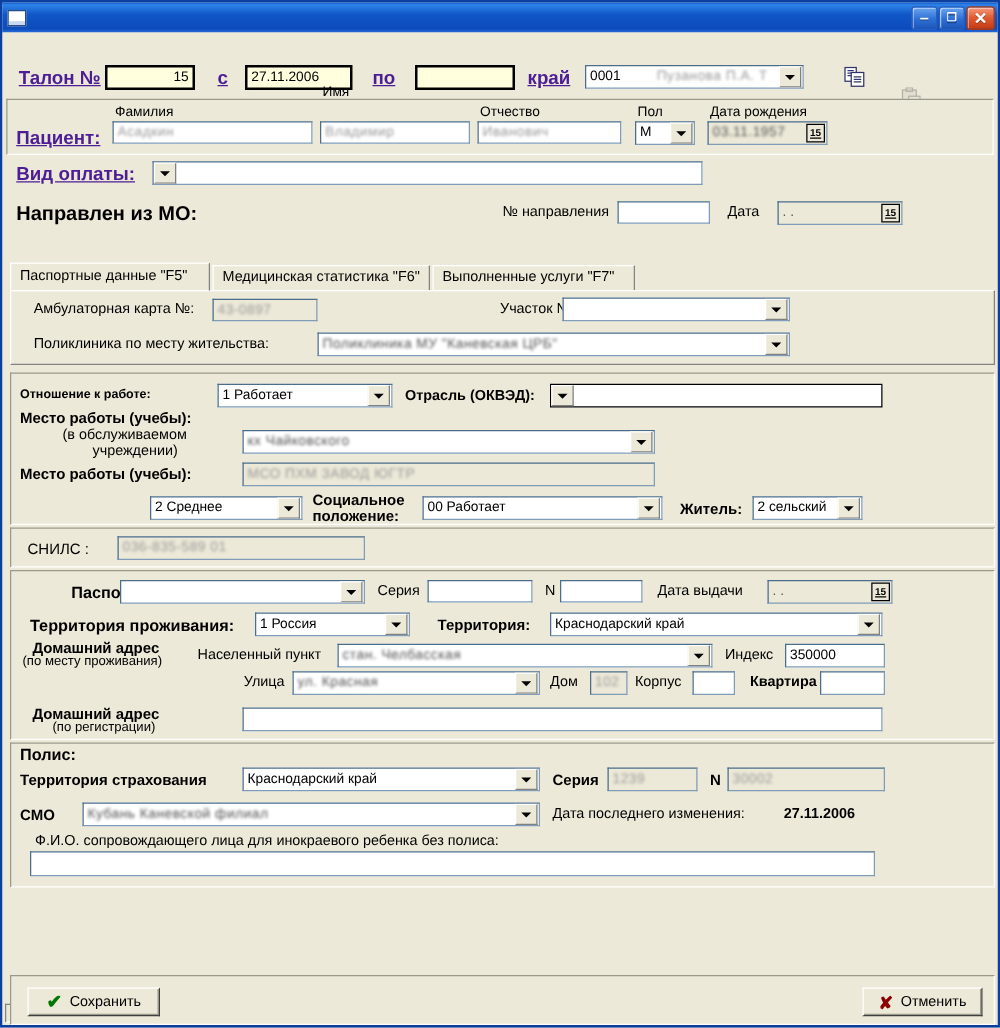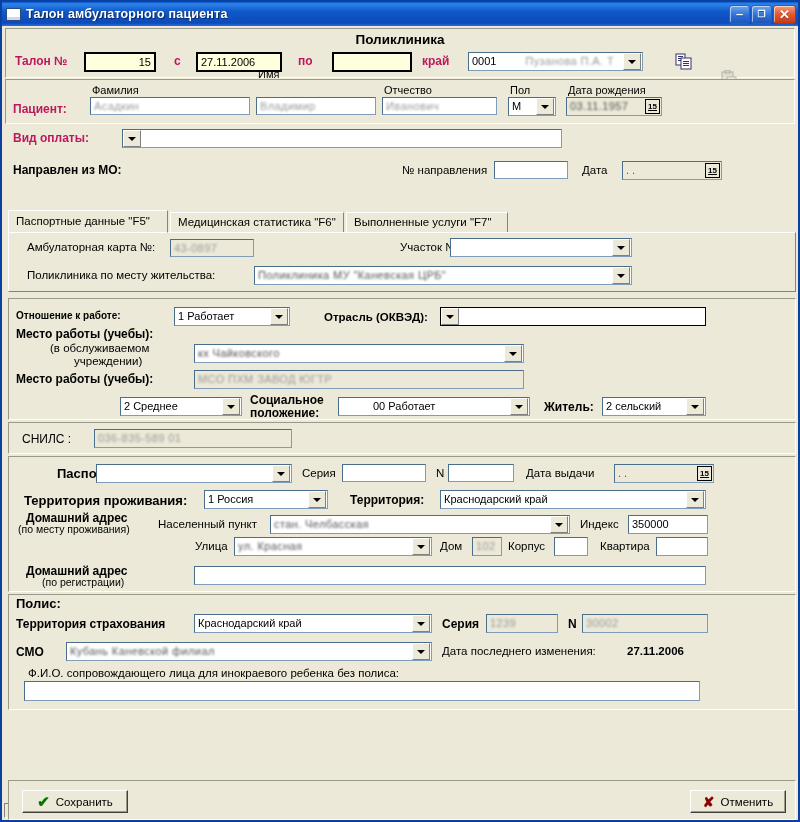--- a/index.html
+++ b/index.html
@@ -50,21 +50,21 @@
     color:#fff;font-size:11px;font-weight:bold;
     display:flex;align-items:center;justify-content:center;
     text-shadow:0 1px 0 rgba(0,0,0,.4);line-height:1;
   }
   .winbtn.min .g{align-items:flex-end;padding-bottom:3px;font-size:13px;}
   .winbtn.max .g{font-size:9px;}
   .winbtn.close .g{font-size:13px;}
   
   .lbl{color:#000;white-space:nowrap;}
   .lbl-b{font-weight:bold;color:#000;white-space:nowrap;}
-  .lbl-blue{font-weight:bold;color:#be185d;white-space:nowrap;font-size:12px;}
+  .lbl-blue{font-weight:bold;color:#4c1d95;white-space:nowrap;font-size:15px;text-decoration:underline;}
   .fld{
     box-sizing:border-box;height:18px;background:#fff;
     border:1px solid #7f9db9;border-top-color:#4a6d8c;border-left-color:#4a6d8c;
     font-family:"Liberation Sans",sans-serif;font-size:11px;
     padding:1px 3px;line-height:14px;color:#000;overflow:hidden;white-space:nowrap;
   }
   .fld.ro{background:#ece9d8;color:#555;}
   .fld.yellow{background:#ffffdd;border:2px solid #000;height:20px;line-height:14px;}
   .fld.num{text-align:right;}
   .combo{
@@ -175,38 +175,34 @@
     width:18px;height:17px;position:relative;
   }
 </style>
 </head>
 <body>
 
 <div class="window">
 
   <div class="titlebar">
     <div class="ico"></div>
-    <div class="ttl">Талон амбулаторного пациента</div>
     <div class="spacer"></div>
     <div class="winbtn min">
       <span class="g">–</span>
     </div>
     <div class="winbtn max">
       <span class="g">❐</span>
     </div>
     <div class="winbtn close">
       <span class="g">✕</span>
     </div>
   </div>
 
   <div class="page">
 
-    <div class="topband">
-      <div class="poli">Поликлиника</div>
-    </div>
 
     <div class="abs lbl-blue" style="left:13px;top:28px;">Талон №</div>
     <div class="abs fld yellow num" style="left:82px;top:26px;width:72px;">15</div>
     <div class="abs lbl-blue" style="left:172px;top:28px;">с</div>
     <div class="abs fld yellow" style="left:194px;top:26px;width:86px;">27.11.2006</div>
     <div class="abs lbl-blue" style="left:296px;top:28px;">по</div>
     <div class="abs fld yellow" style="left:330px;top:26px;width:80px;"></div>
     <div class="abs lbl-blue" style="left:420px;top:28px;">край</div>
     <div class="abs combo" style="left:466px;top:26px;width:175px;">
       <span class="txt">0001</span>
@@ -262,21 +258,21 @@
     <div class="abs dateent" style="left:564px;top:71px;width:96px;">
       <span class="txt blur">03.11.1957</span>
       <span class="calbtn">15</span>
     </div>
 
     <div class="abs lbl-blue" style="left:11px;top:105px;">Вид оплаты:</div>
     <div class="abs combo" style="left:120px;top:103px;width:440px;">
       <span class="arr"></span>
     </div>
 
-    <div class="abs lbl-b" style="left:11px;top:137px;font-size:12px;">Направлен из МО:</div>
+    <div class="abs lbl-b" style="left:11px;top:137px;font-size:16px;">Направлен из МО:</div>
     <div class="abs lbl" style="left:400px;top:138px;font-size:11.5px;">№ направления</div>
     <div class="abs fld" style="left:492px;top:135px;width:74px;"></div>
     <div class="abs lbl" style="left:580px;top:138px;font-size:11.5px;">Дата</div>
     <div class="abs dateent" style="left:620px;top:135px;width:100px;">
       <span class="txt">. .</span>
       <span class="calbtn">15</span>
     </div>
 
     <div class="tabstrip">
       <div class="tab active" style="left:0;width:160px;">
@@ -302,21 +298,21 @@
     </div>
     <div class="abs lbl" style="left:25px;top:243px;font-size:11.5px;">Поликлиника по месту жительства:</div>
     <div class="abs combo ro" style="left:252px;top:240px;width:378px;">
       <span class="txt blur">Поликлиника МУ "Каневская ЦРБ"</span>
       <span class="arr"></span>
     </div>
 
     <div class="panel" style="left:6px;top:272px;width:788px;height:122px;"></div>
 
     <div class="abs lbl-b" style="left:14px;top:284px;font-size:10px;">Отношение к работе:</div>
-    <div class="abs combo" style="left:172px;top:281px;width:116px;">
+    <div class="abs combo" style="left:172px;top:281px;width:140px;">
       <span class="txt">1  Работает</span>
       <span class="arr"></span>
     </div>
     <div class="abs lbl-b" style="left:322px;top:285px;font-size:11.5px;">Отрасль (ОКВЭД):</div>
     <div class="abs combo focused" style="left:438px;top:281px;width:266px;">
       <span class="arr"></span>
     </div>
 
     <div class="abs lbl-b" style="left:14px;top:301px;font-size:12px;">Место работы (учебы):</div>
     <div class="abs lbl" style="left:48px;top:316px;font-size:11.5px;">(в обслуживаемом</div>
@@ -331,26 +327,26 @@
       <span class="blur">МСО ПХМ ЗАВОД ЮГТР</span>
     </div>
 
     <div class="abs lbl-b" style="left:14px;top:353px;font-size:14px;margin-top:42px;">Образование:</div>
     <div class="abs combo" style="left:118px;top:371px;width:122px;">
       <span class="txt">2  Среднее</span>
       <span class="arr"></span>
     </div>
     <div class="abs lbl-b" style="left:248px;top:367px;font-size:12px;">Социальное</div>
     <div class="abs lbl-b" style="left:248px;top:380px;font-size:12px;">положение:</div>
-    <div class="abs combo" style="left:336px;top:371px;width:192px;padding-left:31px;">
+    <div class="abs combo" style="left:336px;top:371px;width:192px;">
       <span class="txt">00   Работает</span>
       <span class="arr"></span>
     </div>
     <div class="abs lbl-b" style="left:542px;top:374px;font-size:12px;">Житель:</div>
-    <div class="abs combo" style="left:600px;top:371px;width:104px;">
+    <div class="abs combo" style="left:600px;top:371px;width:88px;">
       <span class="txt">2  сельский</span>
       <span class="arr"></span>
     </div>
 
     <div class="panel" style="left:6px;top:396px;width:788px;height:32px;"></div>
     <div class="abs lbl" style="left:20px;top:406px;font-size:12px;">СНИЛС :</div>
     <div class="abs fld ro" style="left:92px;top:403px;width:198px;height:19px;">
       <span class="blur">036-835-589 01</span>
     </div>
 
@@ -396,21 +392,21 @@
     <div class="abs combo ro" style="left:232px;top:511px;width:198px;">
       <span class="txt blur">ул. Красная</span>
       <span class="arr"></span>
     </div>
     <div class="abs lbl" style="left:438px;top:514px;font-size:11.5px;">Дом</div>
     <div class="abs fld ro" style="left:470px;top:511px;width:30px;height:19px;">
       <span class="blur">102</span>
     </div>
     <div class="abs lbl" style="left:506px;top:514px;font-size:11.5px;">Корпус</div>
     <div class="abs fld" style="left:552px;top:511px;width:34px;height:19px;"></div>
-    <div class="abs lbl" style="left:598px;top:514px;font-size:11.5px;">Квартира</div>
+    <div class="abs lbl" style="left:598px;top:514px;font-size:11.5px;font-weight:bold;">Квартира</div>
     <div class="abs fld" style="left:654px;top:511px;width:52px;height:19px;"></div>
 
     <div class="abs lbl-b" style="left:24px;top:538px;font-size:12px;">Домашний адрес</div>
     <div class="abs lbl" style="left:40px;top:550px;font-size:10.5px;">(по регистрации)</div>
     <div class="abs fld" style="left:192px;top:540px;width:512px;height:19px;"></div>
 
     <div class="panel" style="left:6px;top:568px;width:788px;height:116px;"></div>
     <div class="abs lbl-b" style="left:14px;top:570px;font-size:13px;">Полис:</div>
 
     <div class="abs lbl-b" style="left:14px;top:591px;font-size:12px;">Территория страхования</div>

